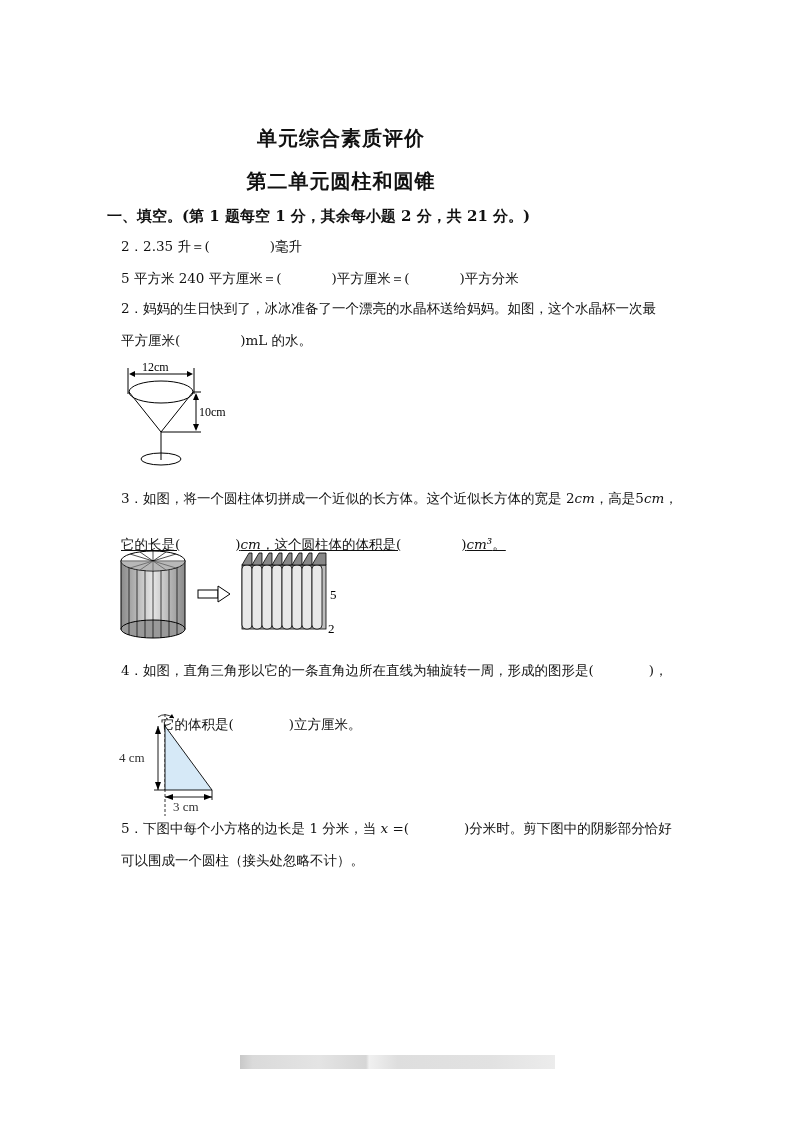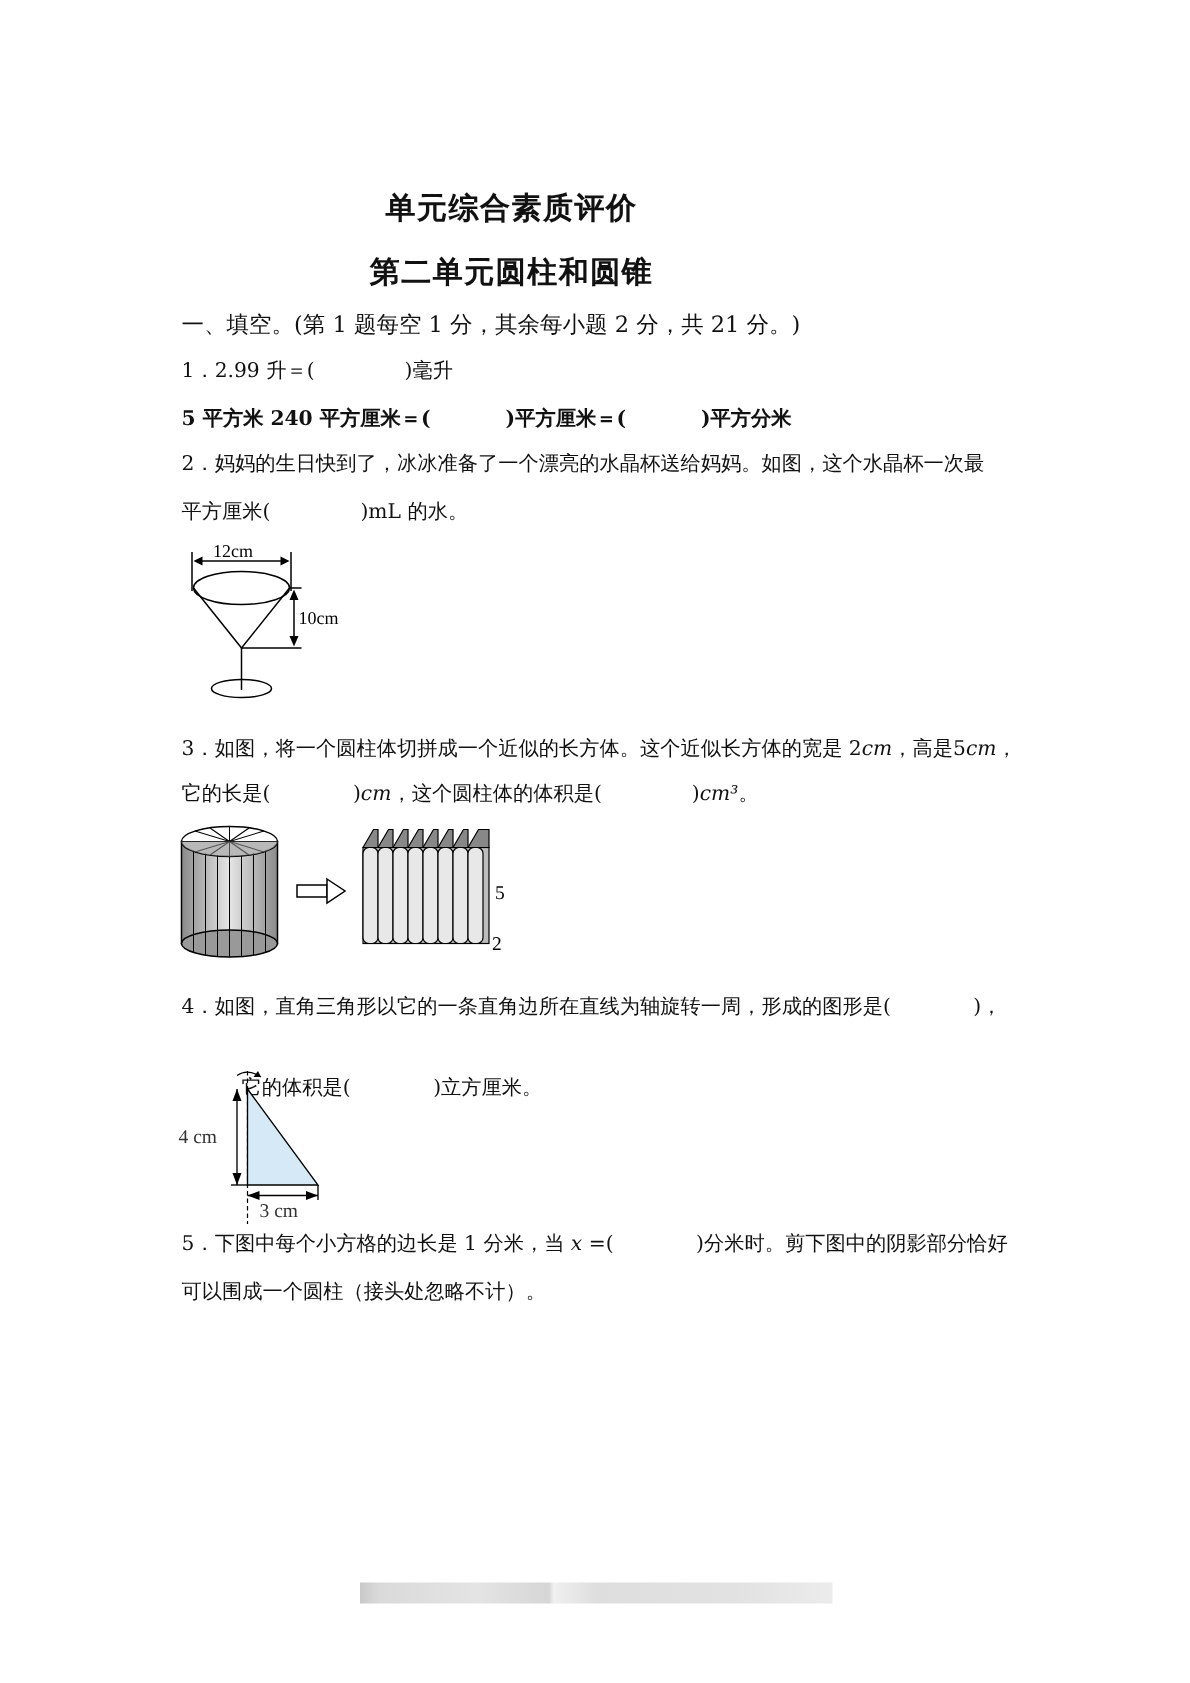--- a/index.html
+++ b/index.html
@@ -1,37 +1,37 @@
 <!DOCTYPE html>
 <html><head>
 <meta charset="utf-8">
 <style>
   html, body { margin:0; padding:0; background:#fff; }
   body { width:793px; height:1122px; position:relative; overflow:hidden; font-family:"DejaVu Serif","Liberation Serif",serif; color:#111; }
   .abs { position:absolute; }
   .title { left:0; width:682px; text-align:center; font-weight:bold; font-size:20px; letter-spacing:1px; }
-  .sec { left:121px; font-weight:normal; font-size:15px; }
+  .sec { left:107px; font-weight:bold; font-size:15px; }
   .line { left:121px; font-size:13.5px; white-space:nowrap; }
   .blank { display:inline-block; }
   .it { font-style:italic;margin-top:46px; }
   svg { position:absolute; overflow:visible; }
   .footer { left:240px; top:1055px; width:315px; height:14px; background:linear-gradient(90deg,#c8c8c8 0%,#dadada 4%,#e4e4e4 25%,#d6d6d6 40%,#f0f0f0 41%,#dedede 50%,#e2e2e2 80%,#ececec 100%); }
 </style>
 </head>
 <body>
 
 <div class="abs title" style="top:125px;">单元综合素质评价</div>
 <div class="abs title" style="top:168px;">第二单元圆柱和圆锥</div>
 
 <div class="abs sec" style="top:207px;">一、填空。(第 1 题每空 1 分，其余每小题 2 分，共 21 分。)</div>
 
 <div class="abs line" style="top:238px;">
-  <span>1．2.99 升＝(</span><span class="blank" style="width:60px"></span><span>)毫升</span>
+  <span>2．2.35 升＝(</span><span class="blank" style="width:60px"></span><span>)毫升</span>
 </div>
-<div class="abs line" style="top:270px;font-weight:bold;">
+<div class="abs line" style="top:270px;">
   <span>5 平方米 240 平方厘米＝(</span><span class="blank" style="width:50px"></span><span>)平方厘米＝(</span><span class="blank" style="width:50px"></span><span>)平方分米</span>
 </div>
 
 <div class="abs line" style="top:300px;">2．妈妈的生日快到了，冰冰准备了一个漂亮的水晶杯送给妈妈。如图，这个水晶杯一次最</div>
 <div class="abs line" style="top:332px;">
   <span>平方厘米(</span><span class="blank" style="width:60px"></span><span>)mL 的水。</span>
 </div>
 
 <svg style="left:118px; top:360px;" width="120" height="112">
   <line x1="10" y1="8" x2="10" y2="34" stroke="#000" stroke-width="1"></line>
@@ -49,21 +49,21 @@
   <line x1="78" y1="35" x2="78" y2="69" stroke="#000"></line>
   <polygon points="78,33 75,40 81,40" fill="#000"></polygon>
   <polygon points="78,71 75,64 81,64" fill="#000"></polygon>
   <text x="24" y="11" font-size="12" font-family="Liberation Serif, serif">12cm</text>
   <text x="81" y="56" font-size="12" font-family="Liberation Serif, serif">10cm</text>
 </svg>
 
 <div class="abs line" style="top:490px;">
   <span>3．如图，将一个圆柱体切拼成一个近似的长方体。这个近似长方体的宽是 </span><span>2</span><span class="it">cm</span><span>，高是</span><span>5</span><span class="it">cm</span><span>，</span>
 </div>
-<div class="abs line" style="top:520px;">
+<div class="abs line" style="top:536px;text-decoration:underline;">
   <span>它的长是(</span><span class="blank" style="width:55px"></span>)<span class="it">cm</span><span>，这个圆柱体的体积是(</span><span class="blank" style="width:60px"></span>)<span class="it">cm³</span><span>。</span>
 </div>
 
 <svg style="left:118px; top:545px;" width="240" height="95">
   <defs>
     <linearGradient id="cylg" x1="0" x2="1">
       <stop offset="0" stop-color="#8a8a8a"></stop>
         <stop offset="0.5" stop-color="#e6e6e6"></stop>
         <stop offset="1" stop-color="#8a8a8a"></stop>
     </linearGradient>

